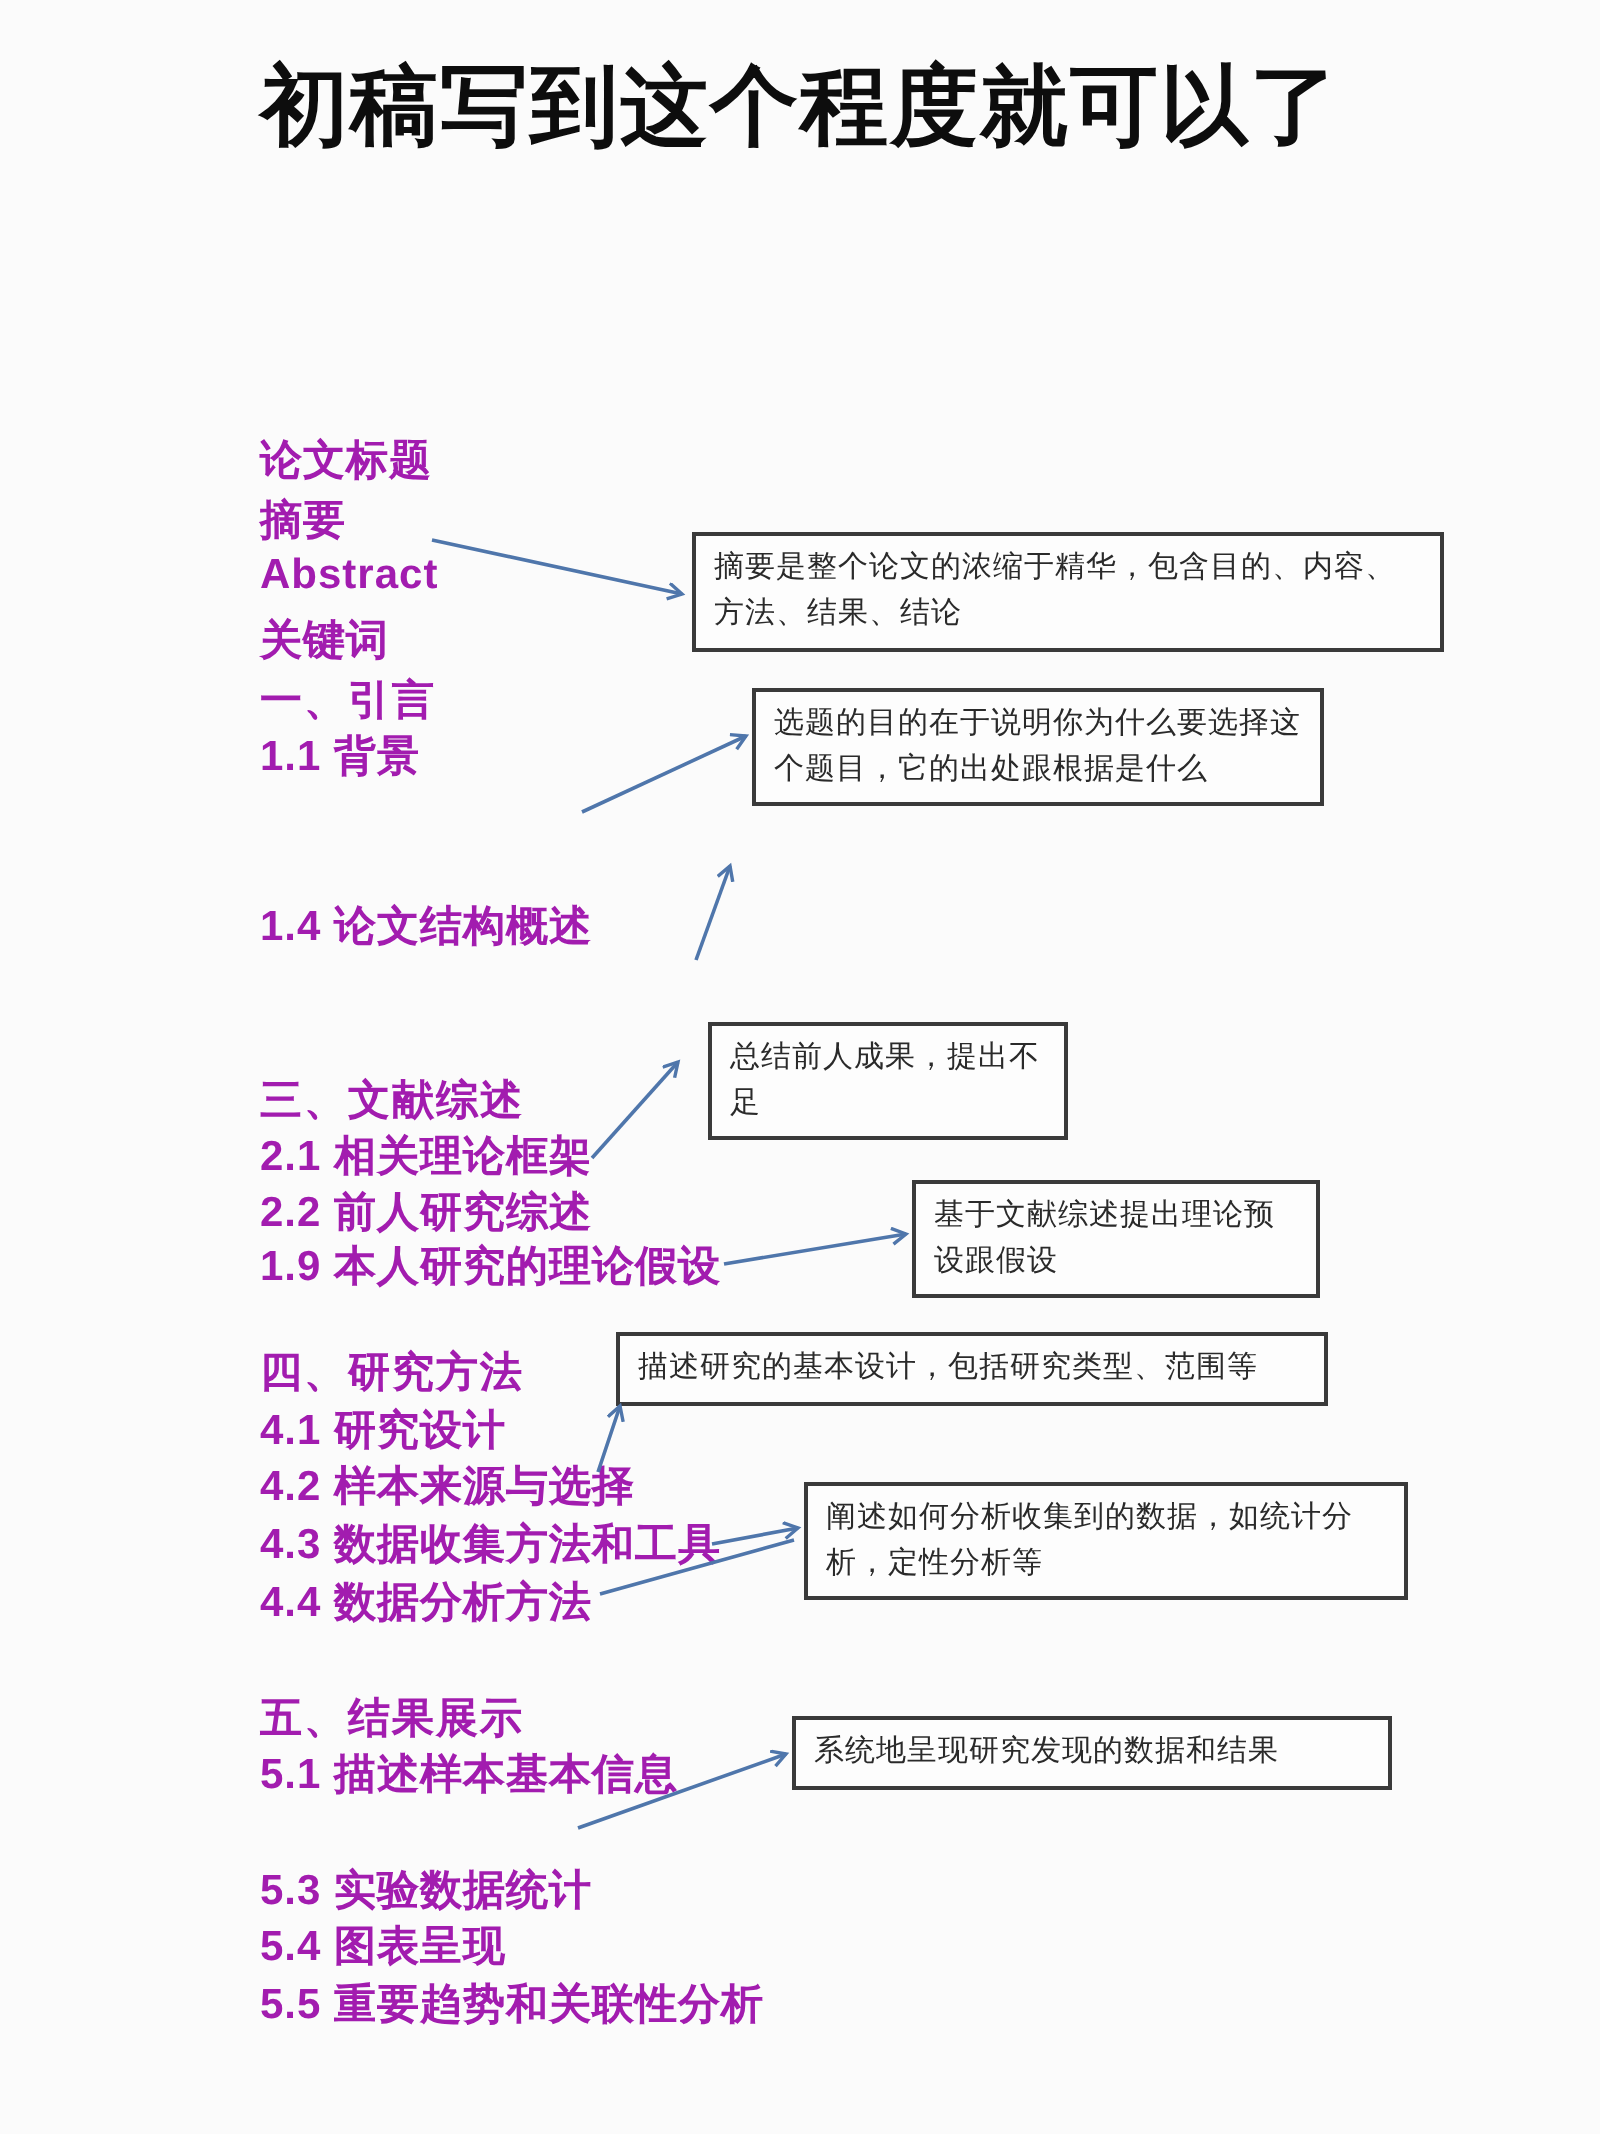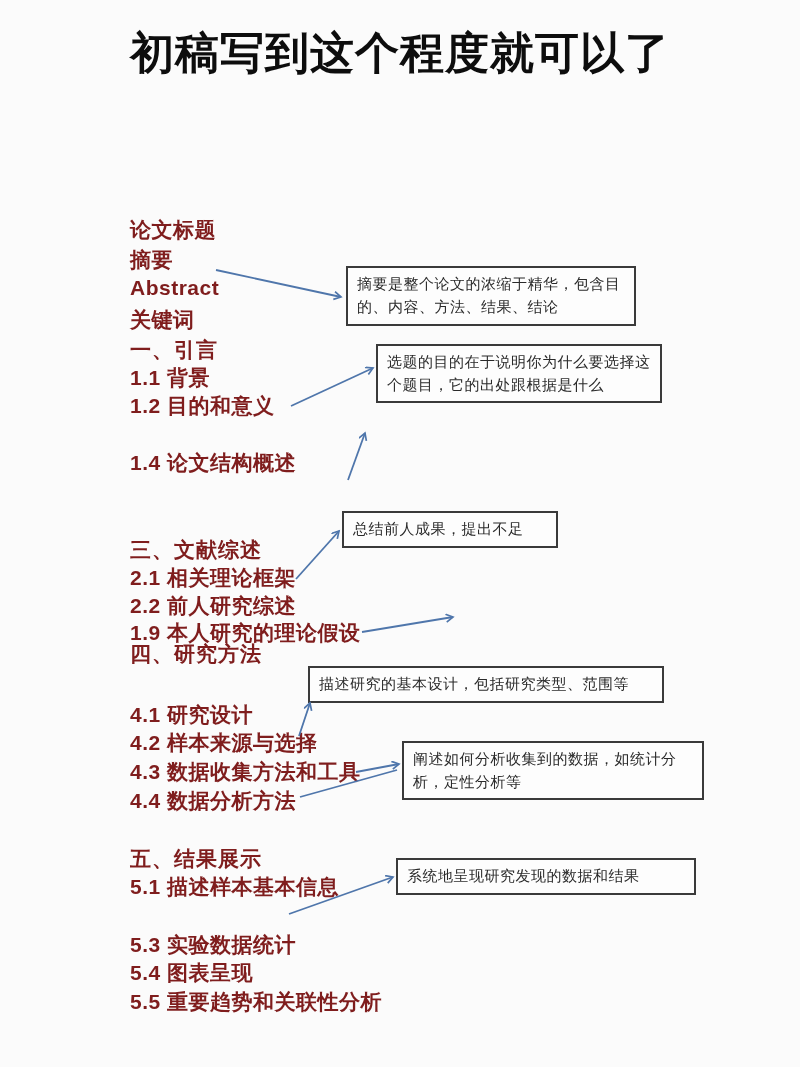--- a/index.html
+++ b/index.html
@@ -24,21 +24,21 @@
     letter-spacing: 1px;
     color: #0d0d0d;
     white-space: nowrap;
   }
   .outline-line {
     position: absolute;
     left: 130px;
     font-size: 21px;
     font-weight: 700;
     white-space: nowrap;
-    color: #7f1d1d;
+    color: #a21caf;
     letter-spacing: 0.5px;
   }
   .section-heading { letter-spacing: 1px; }
   .annotation {
     position: absolute;
     box-sizing: border-box;
     border: 2px solid #3a3a3a;
     background: #fdfdfd;
     font-family: "Liberation Serif", "DejaVu Serif", serif;
     font-size: 15px;
@@ -61,43 +61,43 @@
 
   <div class="page-title">初稿写到这个程度就可以了</div>
 
   <div class="outline-line" style="top:216px">论文标题</div>
   <div class="outline-line" style="top:246px">摘要</div>
   <div class="outline-line" style="top:276px">Abstract</div>
   <div class="outline-line" style="top:306px">关键词</div>
 
   <div class="outline-line section-heading" style="top:336px">一、引言</div>
   <div class="outline-line" style="top:364px">1.1 背景</div>
-  <div class="outline-line" style="top:392px">1.2 目的和意义</div>
   <div class="outline-line" style="top:449px">1.4 论文结构概述</div>
 
   <div class="outline-line section-heading" style="top:536px">三、文献综述</div>
   <div class="outline-line" style="top:564px">2.1 相关理论框架</div>
   <div class="outline-line" style="top:592px">2.2 前人研究综述</div>
   <div class="outline-line" style="top:619px">1.9 本人研究的理论假设</div>
 
-  <div class="outline-line section-heading" style="top:640px">四、研究方法</div>
+  <div class="outline-line section-heading" style="top:672px">四、研究方法</div>
   <div class="outline-line" style="top:701px">4.1 研究设计</div>
   <div class="outline-line" style="top:729px">4.2 样本来源与选择</div>
   <div class="outline-line" style="top:758px">4.3 数据收集方法和工具</div>
   <div class="outline-line" style="top:787px">4.4 数据分析方法</div>
 
   <div class="outline-line section-heading" style="top:845px">五、结果展示</div>
   <div class="outline-line" style="top:873px">5.1 描述样本基本信息</div>
   <div class="outline-line" style="top:931px">5.3 实验数据统计</div>
   <div class="outline-line" style="top:959px">5.4 图表呈现</div>
   <div class="outline-line" style="top:988px">5.5 重要趋势和关联性分析</div>
 
-  <div class="annotation" style="left:346px; top:266px; width:290px; min-height:60px">摘要是整个论文的浓缩于精华，包含目的、内容、方法、结果、结论</div>
+  <div class="annotation" style="left:346px; top:266px; width:376px; min-height:60px">摘要是整个论文的浓缩于精华，包含目的、内容、方法、结果、结论</div>
   <div class="annotation" style="left:376px; top:344px; width:286px; min-height:52px">选题的目的在于说明你为什么要选择这个题目，它的出处跟根据是什么</div>
-  <div class="annotation" style="left:342px; top:511px; width:216px; min-height:34px">总结前人成果，提出不足</div>
+  <div class="annotation" style="left:354px; top:511px; width:180px; min-height:34px">总结前人成果，提出不足</div>
+  <div class="annotation" style="left:456px; top:590px; width:204px; min-height:56px">基于文献综述提出理论预设跟假设</div>
   <div class="annotation" style="left:308px; top:666px; width:356px; min-height:34px">描述研究的基本设计，包括研究类型、范围等</div>
   <div class="annotation" style="left:402px; top:741px; width:302px; min-height:56px">阐述如何分析收集到的数据，如统计分析，定性分析等</div>
   <div class="annotation" style="left:396px; top:858px; width:300px; min-height:36px">系统地呈现研究发现的数据和结果</div>
 
   <svg class="arrow-layer" viewBox="0 0 800 1067">
     <defs>
       <marker id="arrowhead" markerWidth="10" markerHeight="10" refX="7.5" refY="4.5" orient="auto" markerUnits="userSpaceOnUse">
         <path d="M0.5,0.5 L7.5,4.5 L0.5,8.5" fill="none" stroke="#4f76ab" stroke-width="1.7"></path>
       </marker>
     </defs>

